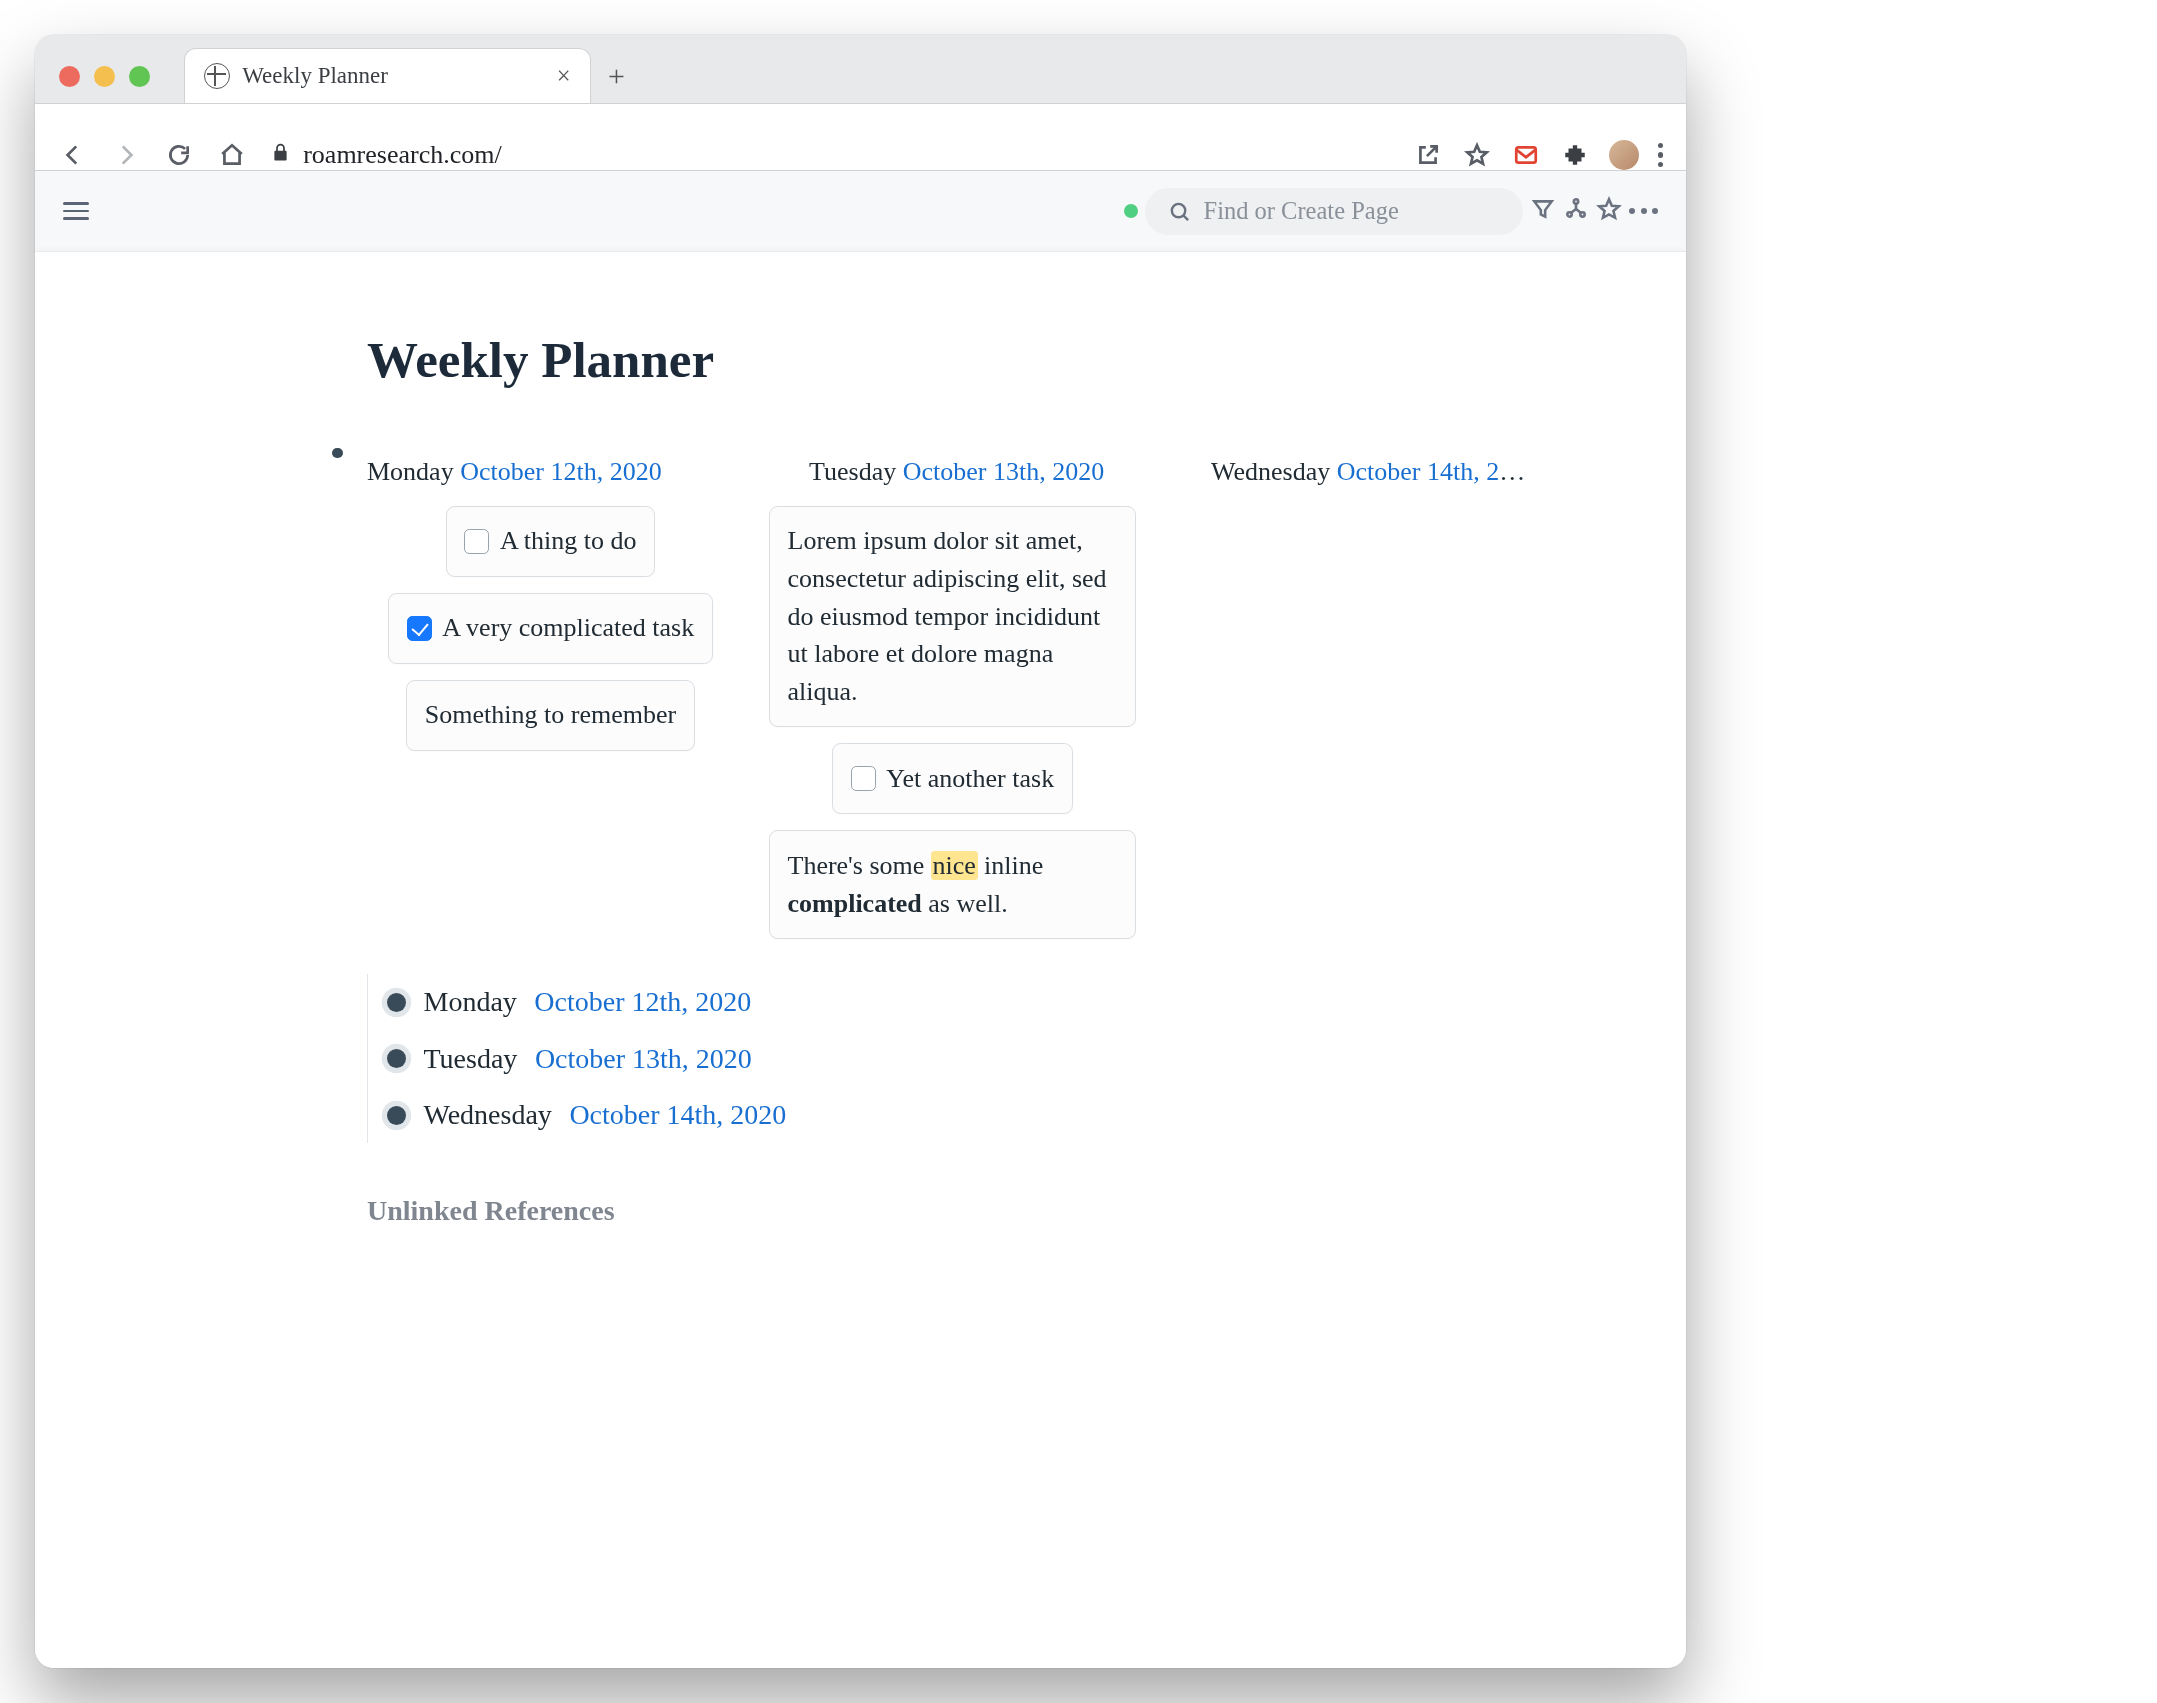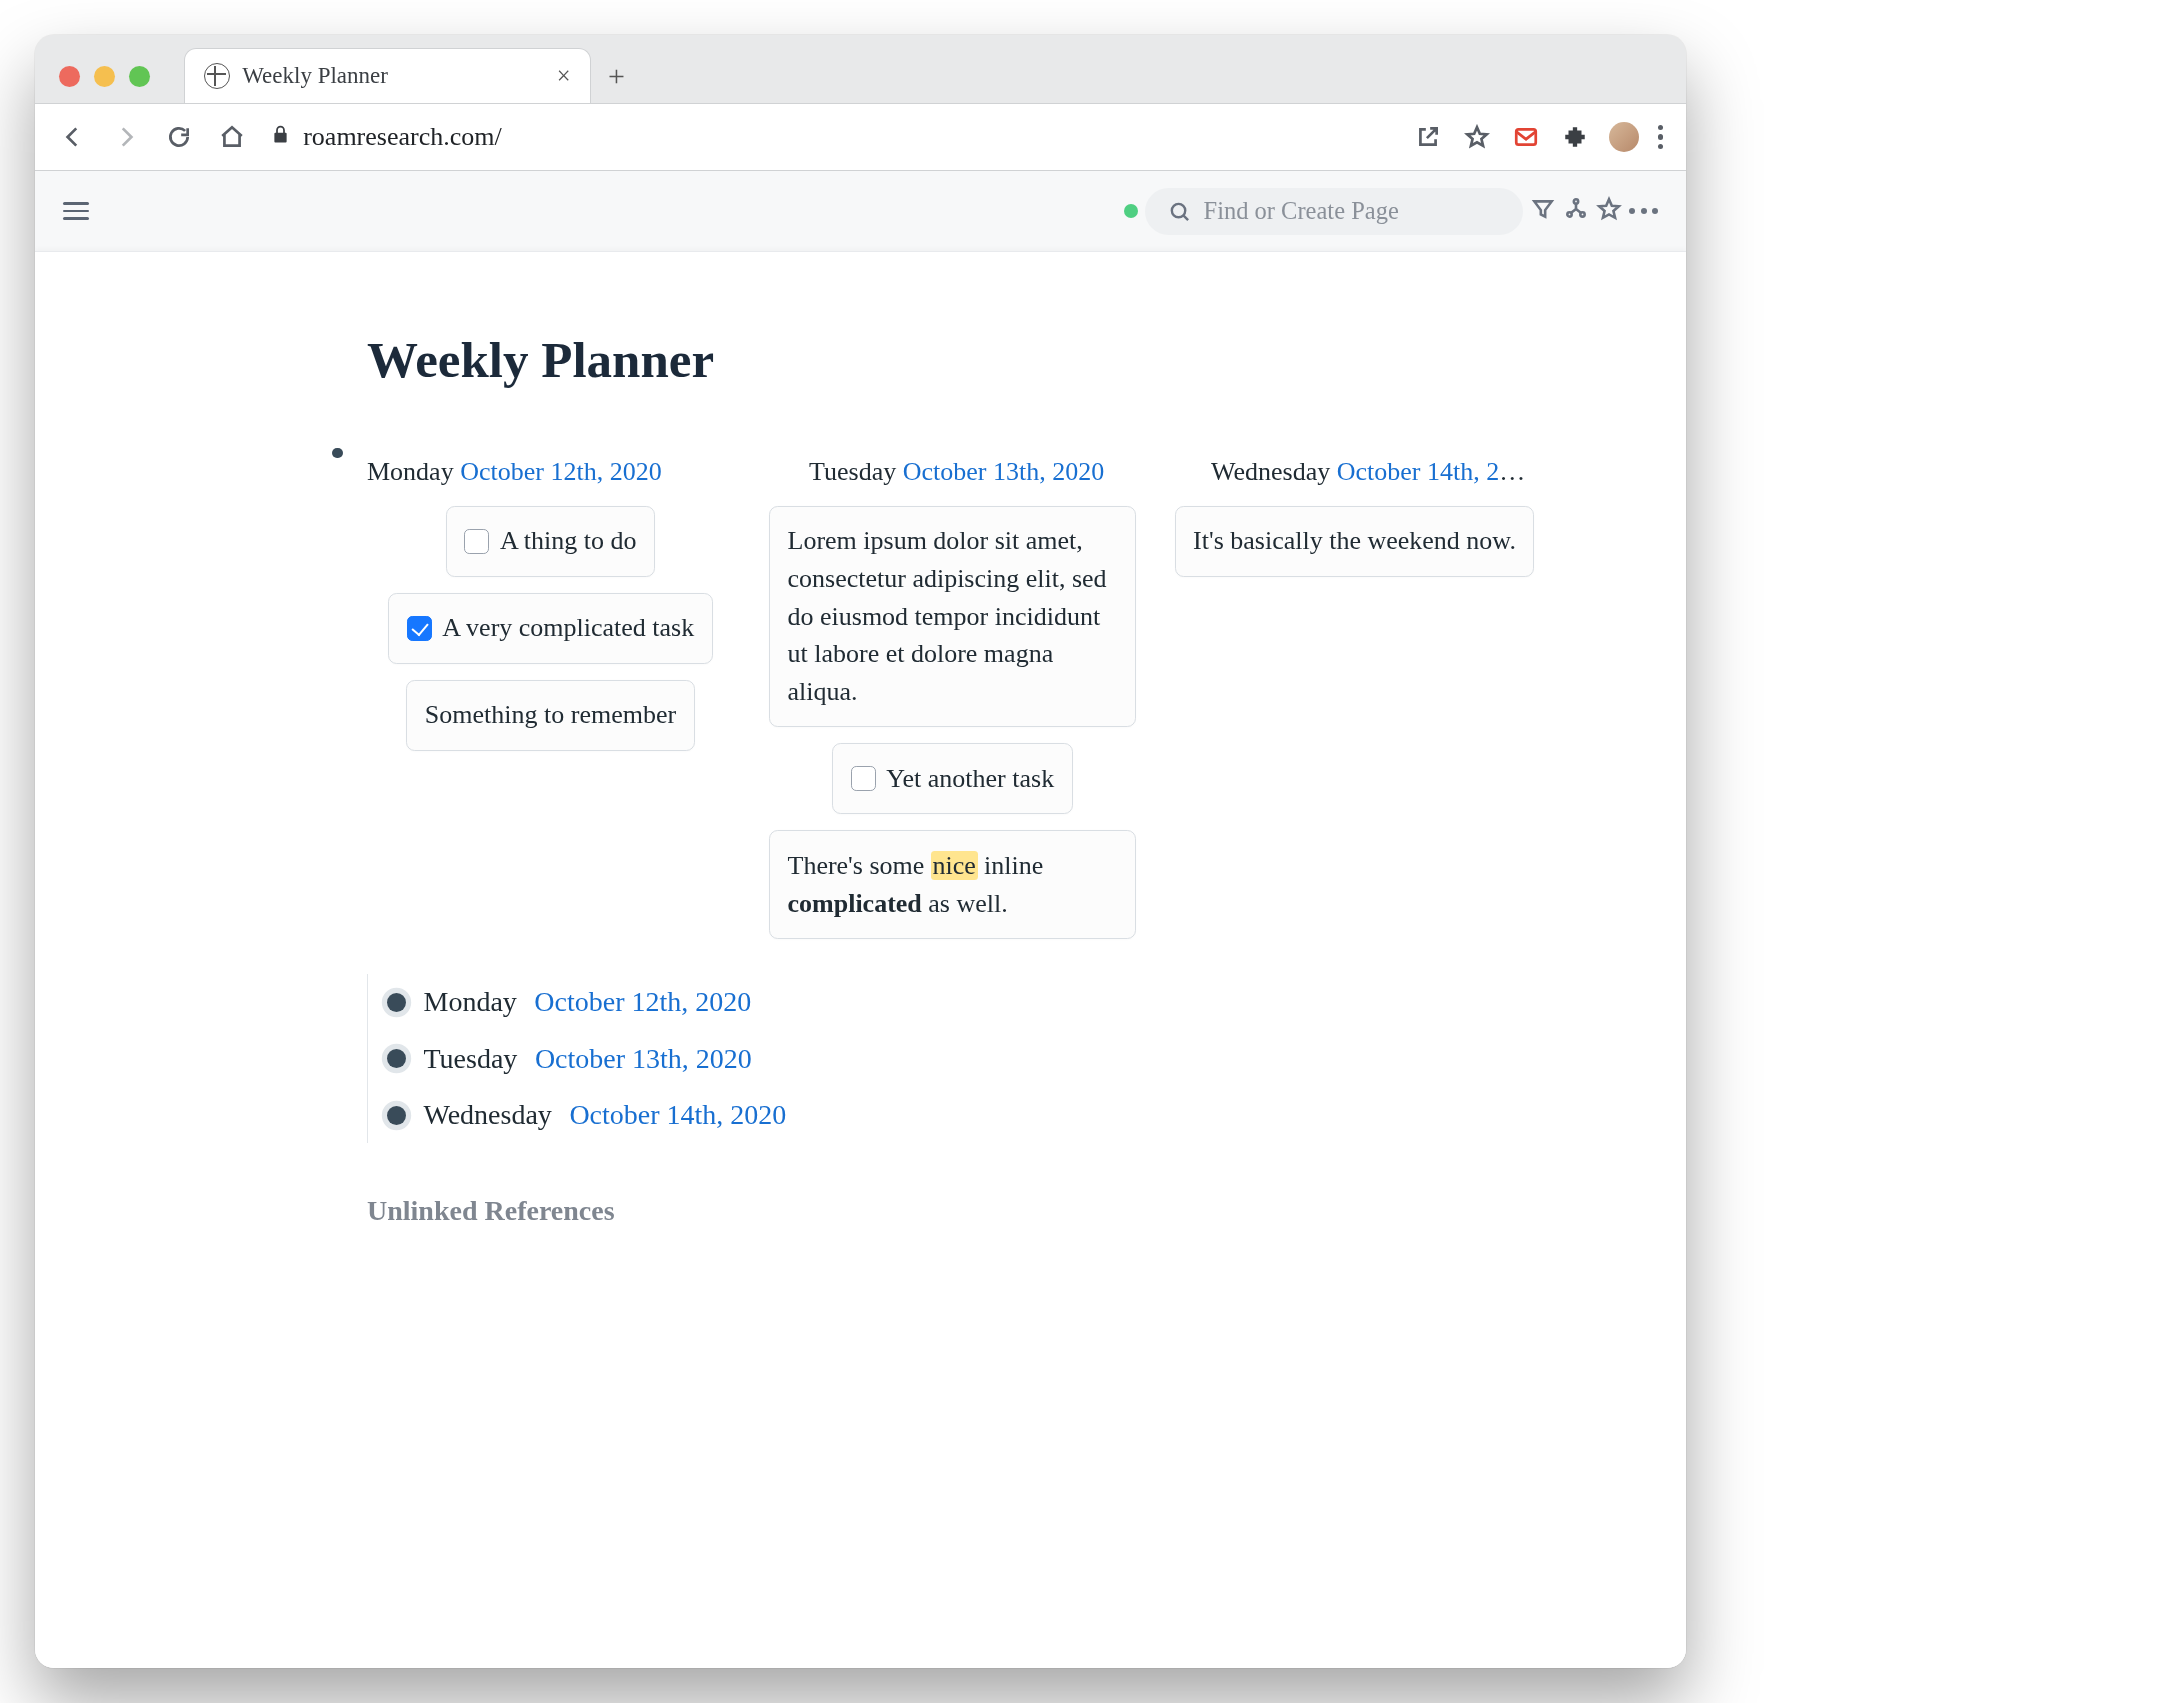--- a/index.html
+++ b/index.html
@@ -53,21 +53,21 @@
     font-size:23px;color:#3b3f44;
   }
   .tab .favicon{width:24.5px;height:24.5px;border:1.7px solid #555;border-radius:50%;position:relative;}
   .tab .favicon::before{content:"";position:absolute;left:2.6px;right:2.6px;top:9.6px;height:1.7px;background:#555;}
   .tab .favicon::after{content:"";position:absolute;top:2.6px;bottom:2.6px;left:9.6px;width:1.7px;background:#555;}
   .tab .close{margin-left:auto;color:#555;font-size:24.5px;line-height:1;}
   .newtab{width:52px;height:54px;display:flex;align-items:center;justify-content:center;color:#555;font-size:30px;}
 
   .locbar{
     height:66px;background:#fff;border-bottom:0.9px solid var(--chrome-border);
-    display:flex;align-items:center;gap:23px;padding:0 23px;
+    display:flex;align-items:flex-end;gap:23px;padding:0 23px;
     color:#5a5f66;font-size:26px;
   }
   .locbar .ico{width:30px;height:30px;display:flex;align-items:center;justify-content:center;}
   .locbar svg{width:26px;height:26px;stroke:#595e66;stroke-width:2.5;fill:none;}
   .url{display:flex;align-items:center;gap:12.2px;flex:1;}
   .url .lock svg{width:21px;height:21px;fill:#3b3f44;stroke:none;}
   .url .text{font-size:26px;color:#202327;}
   .locbar .right{display:flex;align-items:center;gap:19px;margin-left:auto;}
   .avatar{width:30px;height:30px;border-radius:50%;background:linear-gradient(135deg,#d7b89a,#b7896a);}
   .kebab{display:flex;flex-direction:column;gap:4.4px;}
@@ -301,23 +301,20 @@
                     <div class="card">Lorem ipsum dolor sit amet, consectetur adipiscing elit, sed do eiusmod tempor incididunt ut labore et dolore magna aliqua.</div>
                     <div class="card todo">
                       <span class="cb"></span>
                       <span>Yet another task</span>
                     </div>
                     <div class="card">There's some <span class="hl">nice</span> inline <span class="b">complicated</span> as well.</div>
                   </div>
                 </div>
                 <div class="col">
                   <div class="colhead"><span class="day">Wednesday </span><span class="date">October 14th, 20…</span></div>
-                  <div class="cards">
-                    <div class="card">It's basically the weekend now.</div>
-                  </div>
                 </div>
               </div>
           </div>
 
           <div class="refs" id="refs">
               <div class="ref">
                 <span class="rb"></span>
                 <span>Monday </span>
                 <span class="date">October 12th, 2020</span>
               </div>

